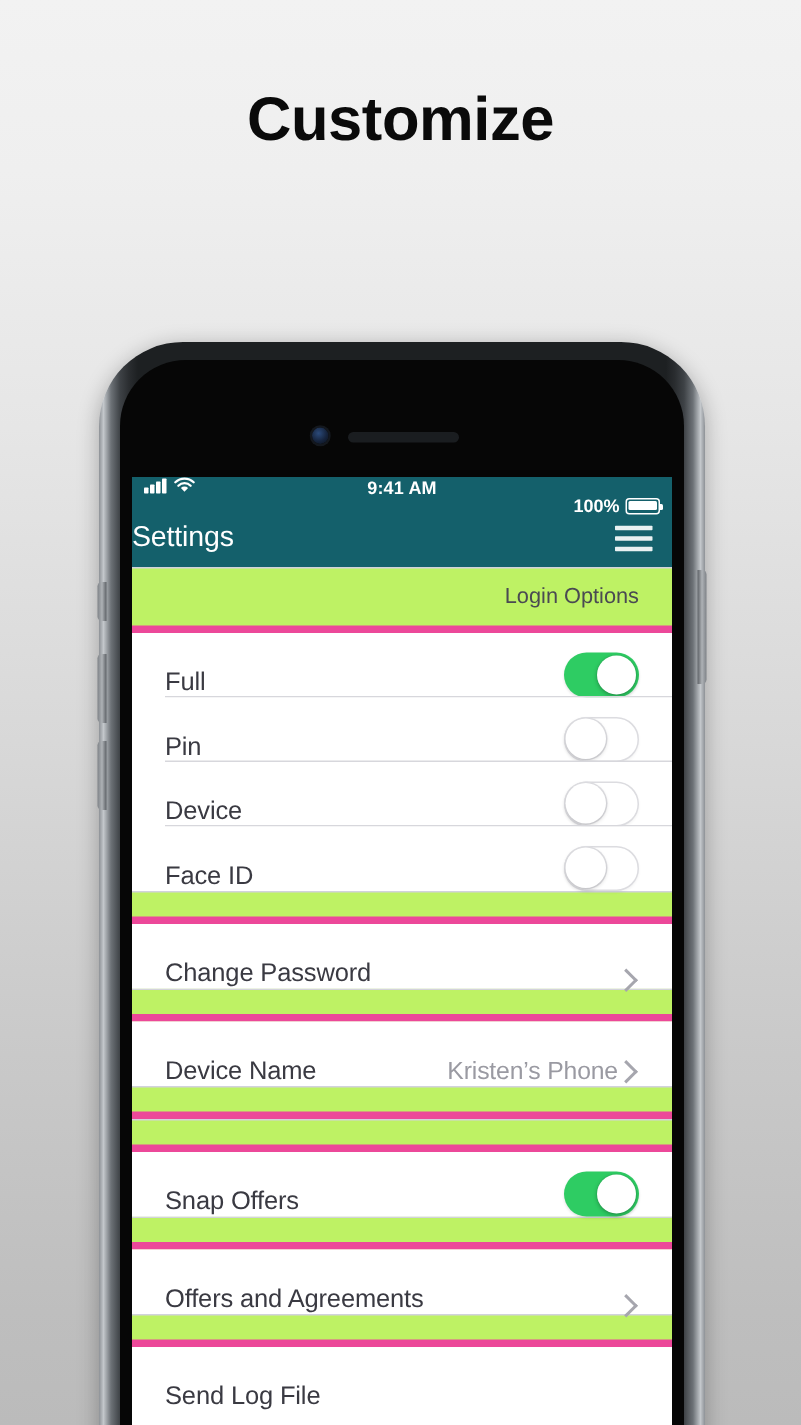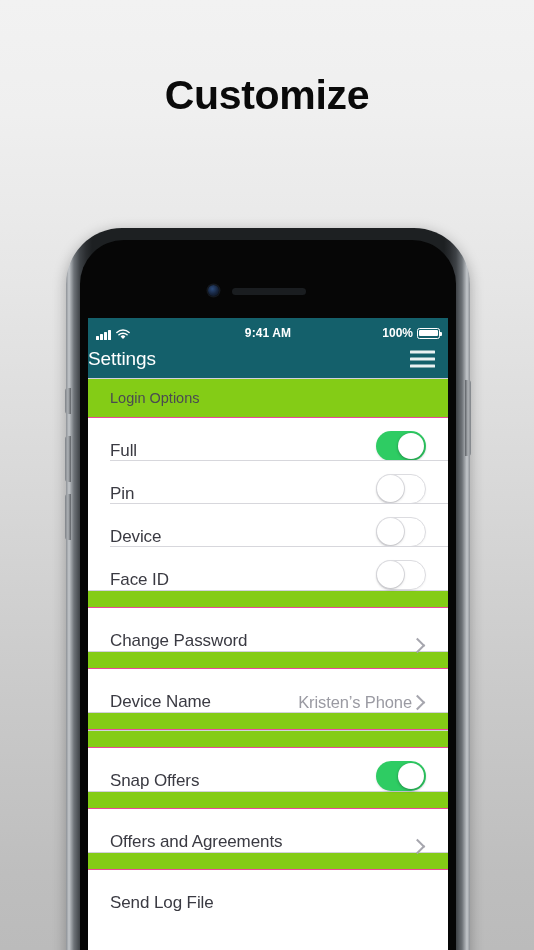--- a/index.html
+++ b/index.html
@@ -12,21 +12,21 @@
     height: 950px;
     overflow: hidden;
     font-family: "Liberation Sans", sans-serif;
     background: linear-gradient(to bottom, #F2F2F2 0%, #EFEFEF 12%, #E6E6E6 30%, #D8D8D8 52%, #C9C9C9 74%, #BEBEBE 92%, #BBBBBB 100%);
     position: relative;
   }
 
   
   .promo {
     position: absolute;
-    top: 16px;
+    top: 0;
     left: 0;
     width: 534px;
     text-align: center;
   }
   .promo-title {
     margin: 0;
     padding-top: 56px;
     font-size: 41px;
     font-weight: bold;
     color: #0A0A0A;
@@ -138,21 +138,21 @@
     overflow: hidden;
     background: #FFFFFF;
   }
 
   
   .statusbar {
     height: 22px;
     background: #14606B;
     color: #FFFFFF;
     display: flex;
-    align-items: flex-end;
+    align-items: flex-start;
     padding: 0 8px;
     font-size: 12px;
     font-weight: bold;
     position: relative;
   }
   .sb-left { display: flex; align-items: flex-end; gap: 5px; }
   .sig { display: flex; align-items: flex-end; gap: 1.5px; height: 10px; }
   .sig i { display: block; width: 2.5px; background: #fff; border-radius: 0.5px; }
   .sig i:nth-child(1) { height: 4px; }
   .sig i:nth-child(2) { height: 6px; }
@@ -238,23 +238,24 @@
     height: 3px;
     background: #E9F1F2;
     border-radius: 0.5px;
   }
 
   
   .list {
     background: #FFFFFF;
   }
   .band {
-    background: #84cc16;
+    background: #bef264;
     border-top: 1px solid #D2D2DC;
-    border-bottom: 1px solid #ec4899;
+    border-bottom: 5px solid #ec4899;
+    justify-content: flex-end;
   }
   .band-header {
     height: 38px;
     display: flex;
     align-items: center;
     padding: 0 22px;
   }
   .band-header .hdr-text {
     font-size: 14.5px;
     color: #4A4A52;

